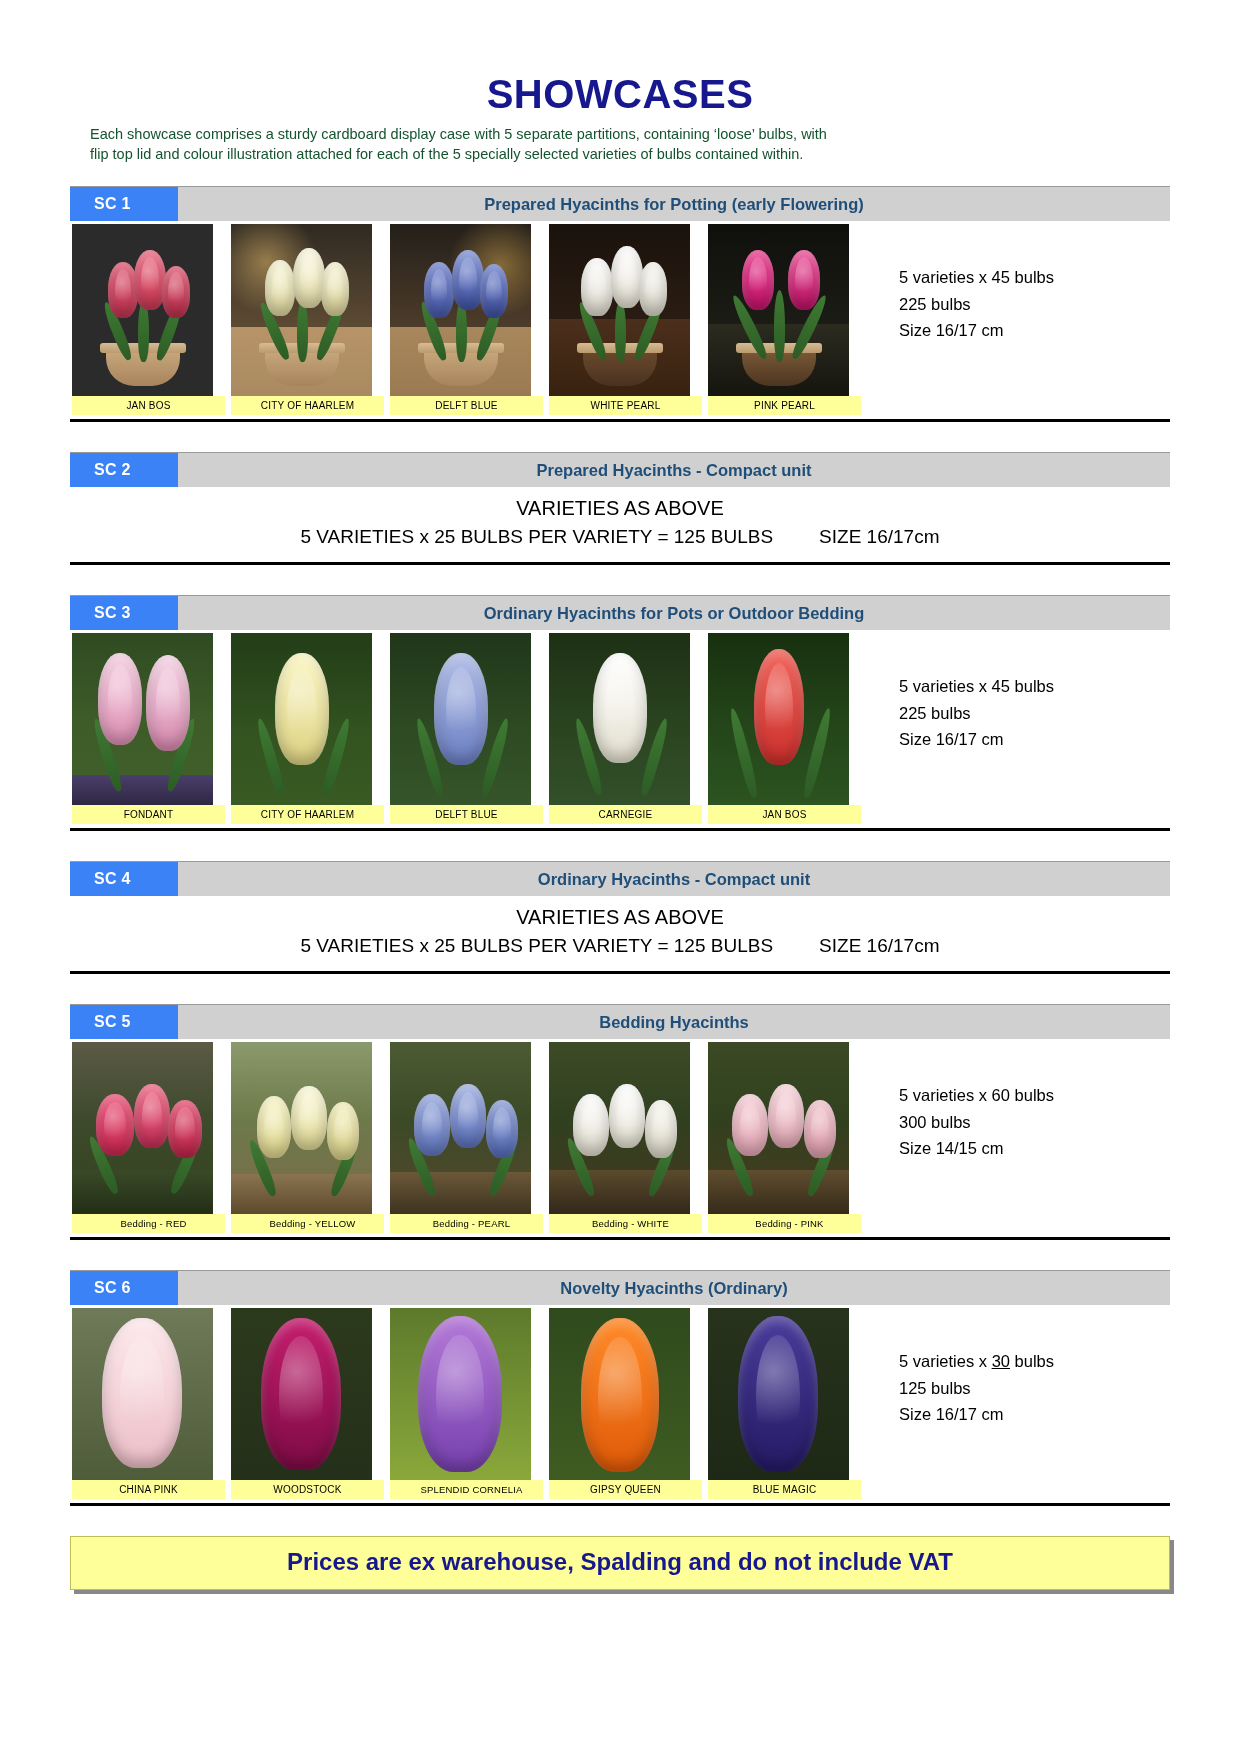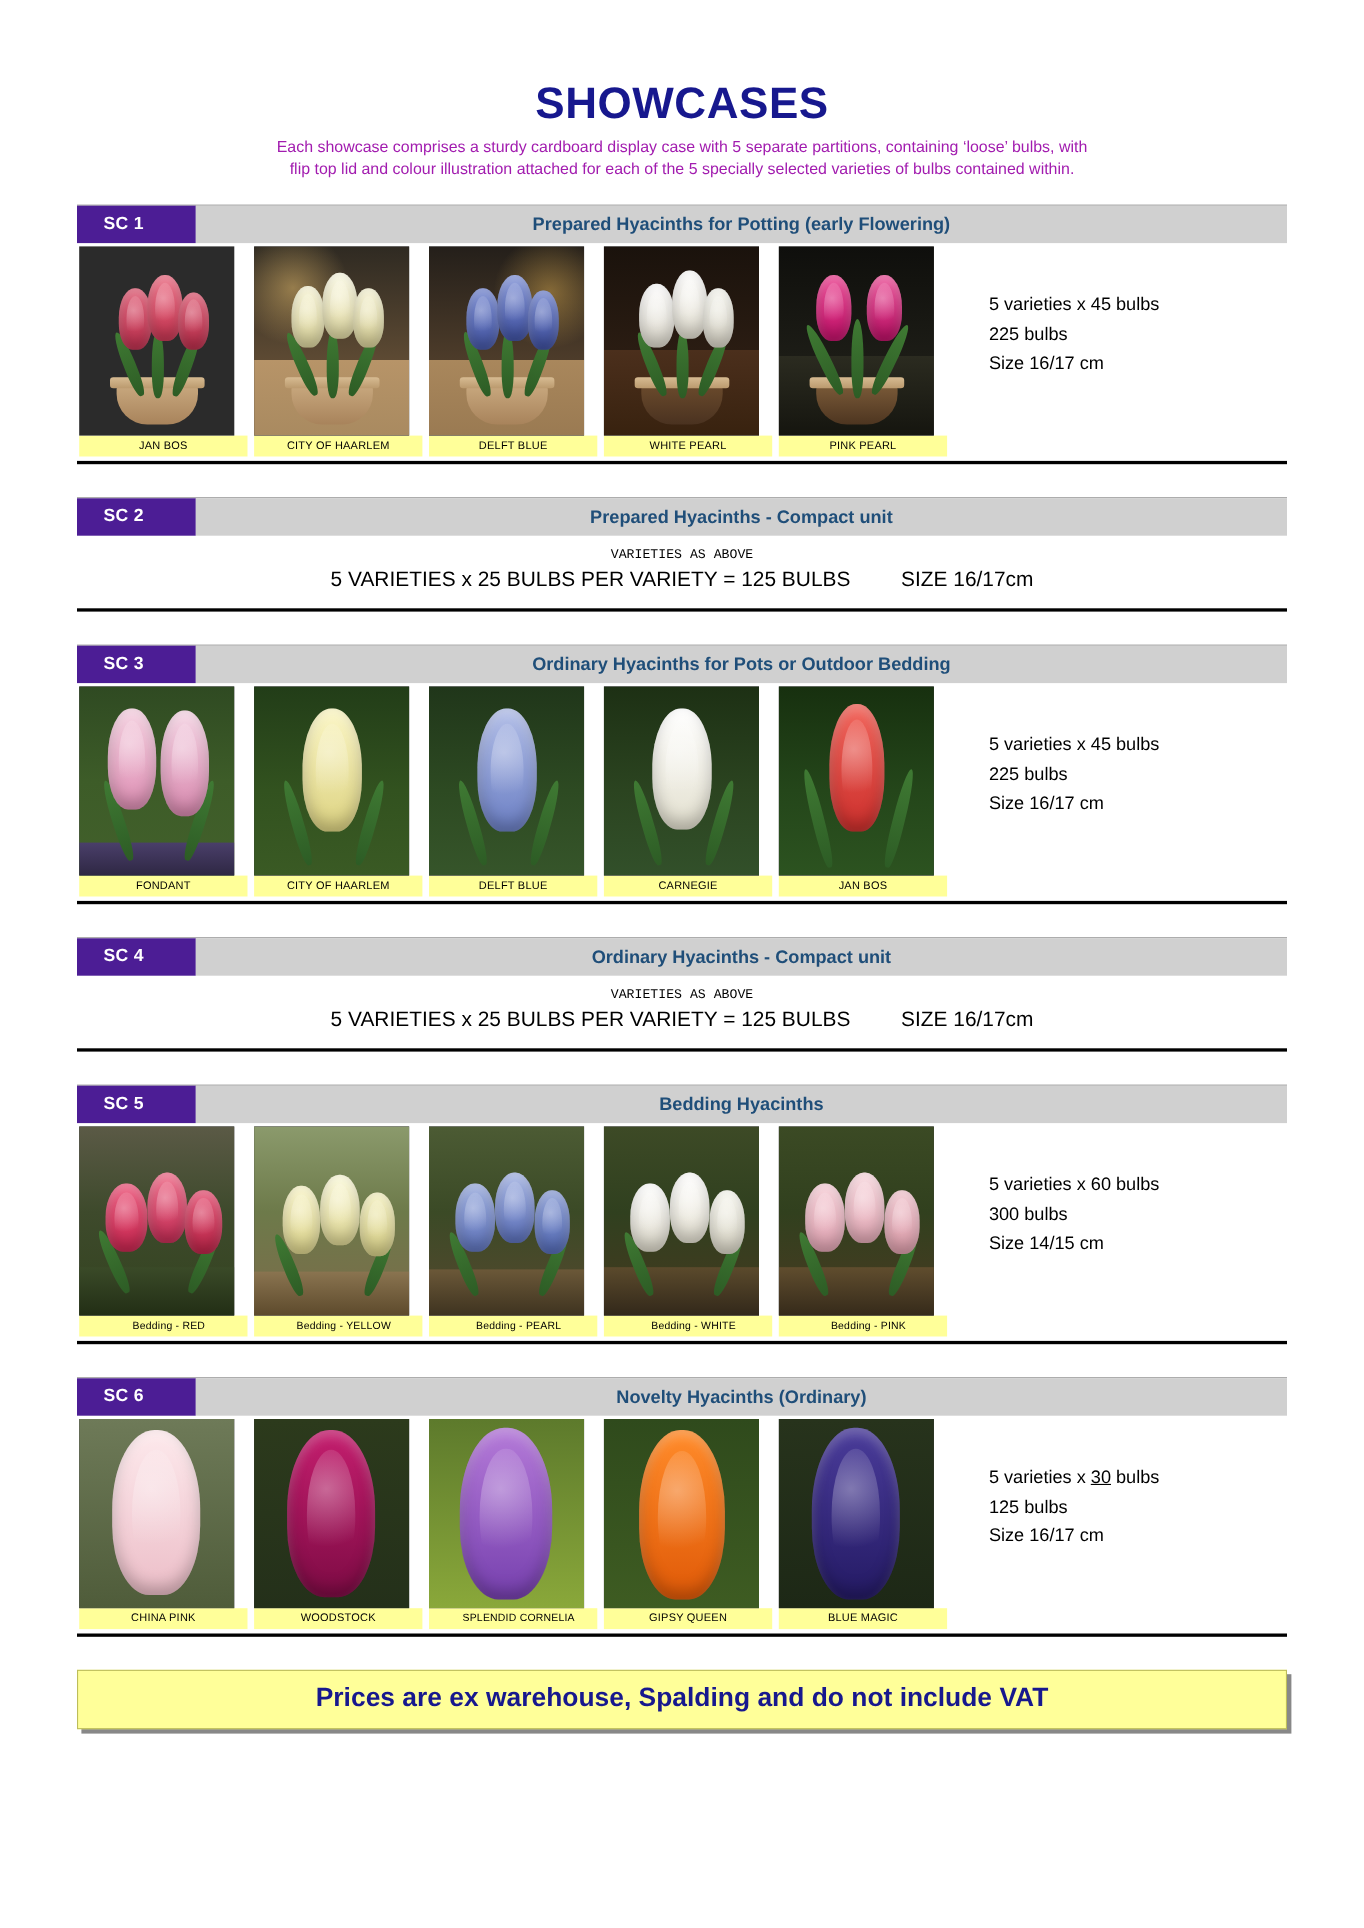--- a/index.html
+++ b/index.html
@@ -25,43 +25,42 @@
   
   .doc-title {
     text-align: center;
     color: #17188e;
     font-size: 40px;
     font-weight: bold;
     letter-spacing: 0.5px;
     margin: 72px 0 8px 0;
   }
   .doc-sub {
-    text-align: center;
     font-size: 14.5px;
     line-height: 1.35;
-    color: #a21caf;
+    color: #14532d;
     margin: 0 90px 0 90px;
   }
 
   
   .sections {
     margin: 22px 70px 0 70px;
   }
   .section {
     margin-bottom: 30px;
   }
   .sec-headrow {
     display: flex;
     align-items: stretch;
     height: 34px;
     border-top: 1px solid #9a9a9a;
   }
   .sec-code {
     width: 108px;
-    background: #4c1d95;
+    background: #3b82f6;
     color: #ffffff;
     font-size: 16px;
     font-weight: bold;
     display: flex;
     align-items: center;
     padding-left: 24px;
     box-sizing: border-box;
     letter-spacing: 0.3px;
   }
   .sec-title {
@@ -126,23 +125,22 @@
   }
 
   
   .sec-body-text {
     border-bottom: 3px solid #000;
     background: #fff;
     padding: 10px 0 14px 0;
     text-align: center;
   }
   .sec-body-text .l1 {
-    font-size: 12px;
+    font-size: 20px;
     margin-bottom: 6px;
-    font-family: Liberation Mono, monospace;
   }
   .sec-body-text .l2 {
     font-size: 19px;
     text-align: center;
   }
   .sec-body-text .l2 .gap {
     display: inline-block;
     width: 46px;
   }
 

